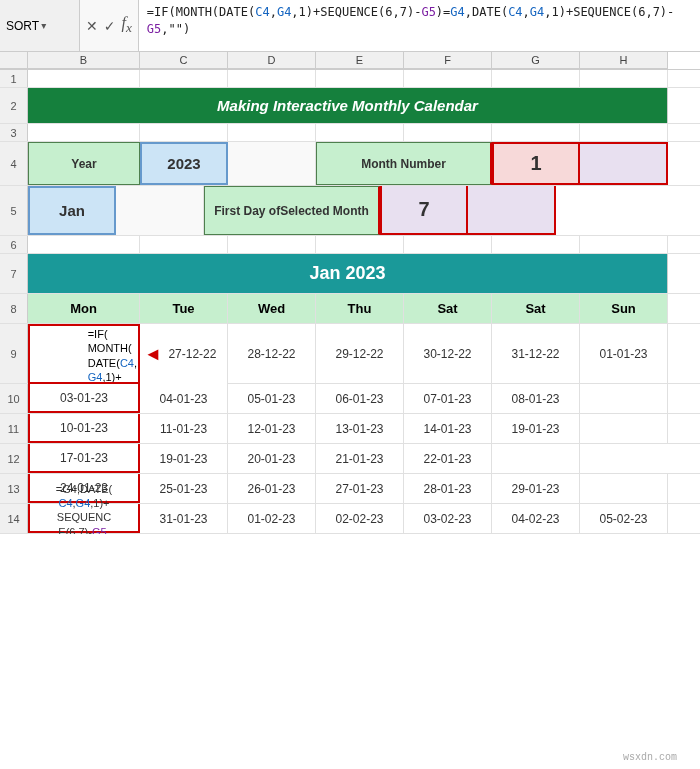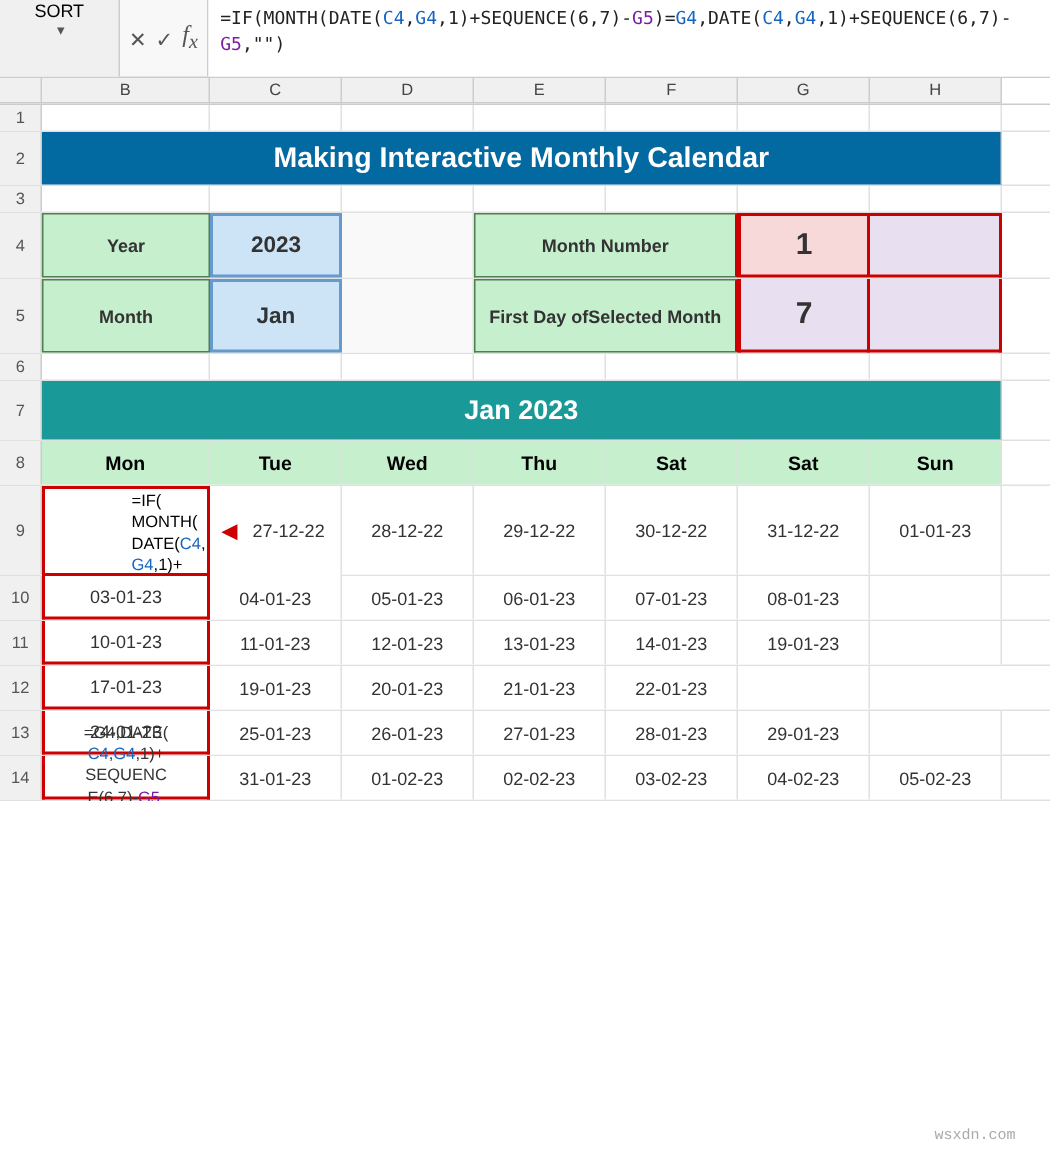--- a/index.html
+++ b/index.html
@@ -20,21 +20,20 @@
       height: 52px;
     }
     .name-box {
       width: 80px;
       border-right: 1px solid #ccc;
       display: flex;
       align-items: center;
       padding: 0 6px;
       font-size: 12px;
       background: #f0f0f0;
-      flex-direction: column;
     }
     .name-box-dropdown {
       font-size: 10px;
       margin-left: 2px;
       color: #555;
     }
     .formula-icons {
       display: flex;
       align-items: center;
       padding: 0 6px;
@@ -125,26 +124,27 @@
     .col-b { width: 112px; min-width: 112px; }
     .col-c { width: 88px; min-width: 88px; }
     .col-d { width: 88px; min-width: 88px; }
     .col-e { width: 88px; min-width: 88px; }
     .col-f { width: 88px; min-width: 88px; }
     .col-g { width: 88px; min-width: 88px; }
     .col-h { width: 88px; min-width: 88px; }
 
     
     .title-cell {
-      background: #0369a1;
+      background: #15803d;
       color: white;
-      font-size: 19px;
+      font-size: 15px;
       font-weight: bold;
       text-align: center;
       justify-content: center;
+      font-style: italic;
     }
 
     
     .label-green { background: #c6efce; color: #333; text-align: center; }
     .value-blue { background: #cce4f6; color: #333; text-align: center; border: 2px solid #6699cc; }
     .value-pink { background: #f7d9d9; color: #333; text-align: center; }
     .value-lavender { background: #e8e0f0; color: #333; text-align: center; font-size: 16px; font-weight: bold; }
 
     
     .cal-header-cell {
@@ -279,23 +279,20 @@
       <span>Month Number</span>
     </div>
     <div class="ss-cell col-g value-pink" style="font-size:20px; font-weight:bold; border: 2px solid #cc0000;">
       <span>1</span>
     </div>
     <div class="ss-cell col-h value-lavender" style="border: 2px solid #cc0000; border-left: none;"></div>
   </div>
 
   <div class="ss-row row-h-50">
     <div class="row-num col-a">5</div>
-    <div class="ss-cell col-b label-green" style="font-weight:bold; border: 1px solid #4e7f4e;">
-      <span>Month</span>
-    </div>
     <div class="ss-cell col-c value-blue" style="font-size:15px; font-weight:bold;">
       <span>Jan</span>
     </div>
     <div class="ss-cell col-d" style="background:#f9f9f9;"></div>
     <div class="ss-cell col-e col-f label-green" style="width: calc(88px + 88px); font-weight:bold; text-align:center; border: 1px solid #4e7f4e; border-right: 2px solid #cc0000; display:flex; align-items:center; justify-content:center; flex-direction:row;">
       <span>First Day of</span>
       <span>Selected Month</span>
     </div>
     <div class="ss-cell col-g value-lavender" style="font-size:20px; font-weight:bold; border: 2px solid #cc0000; border-top: none;">
       <span>7</span>

